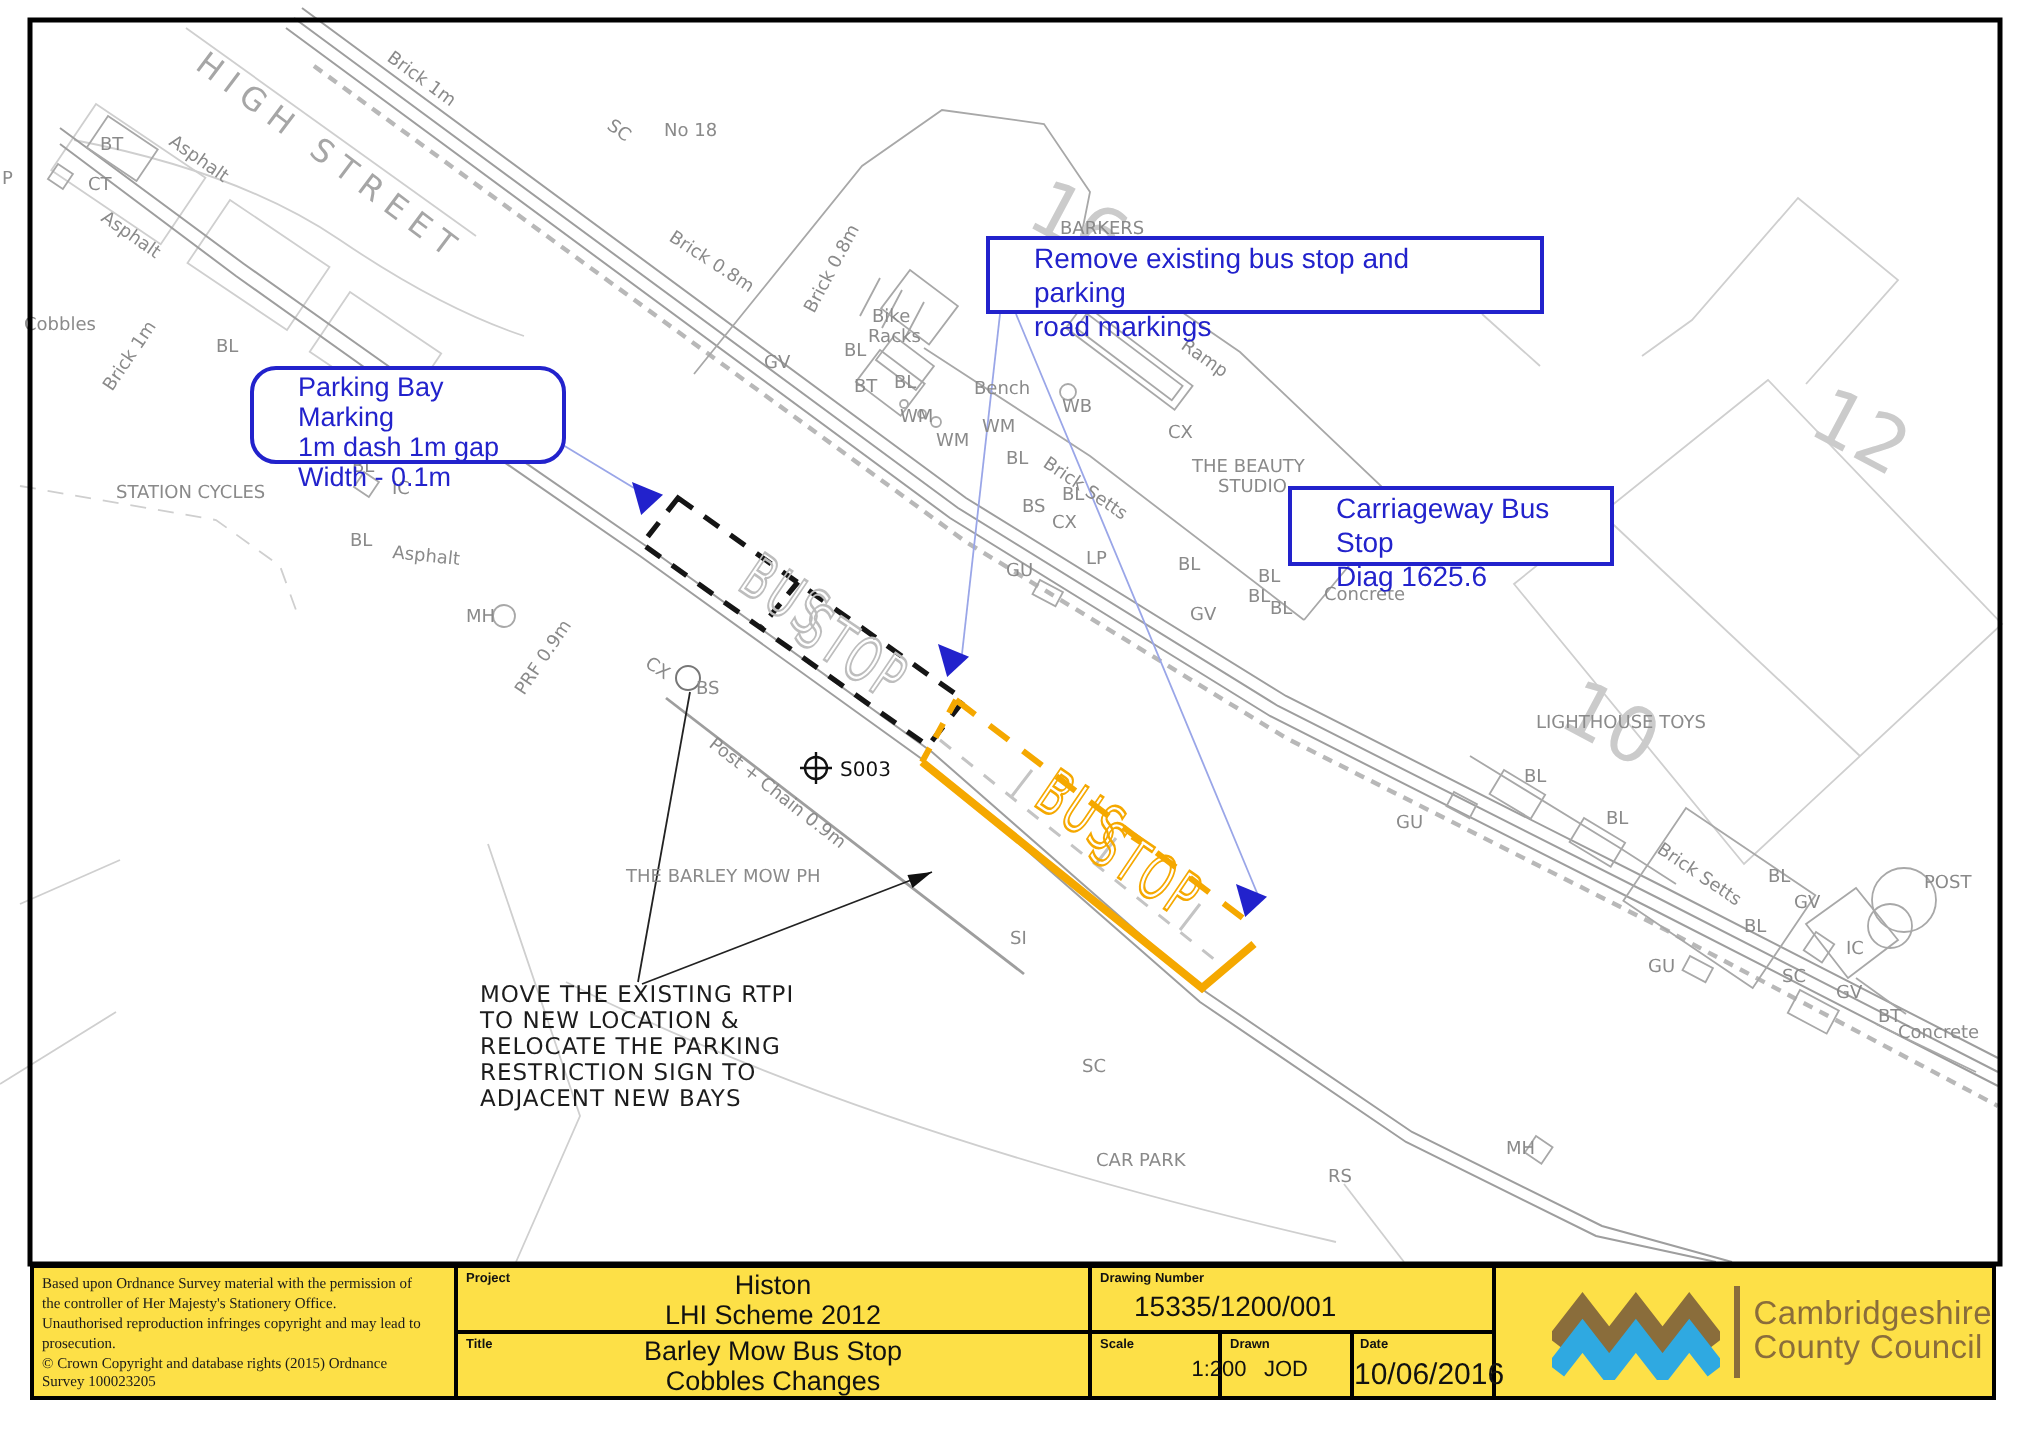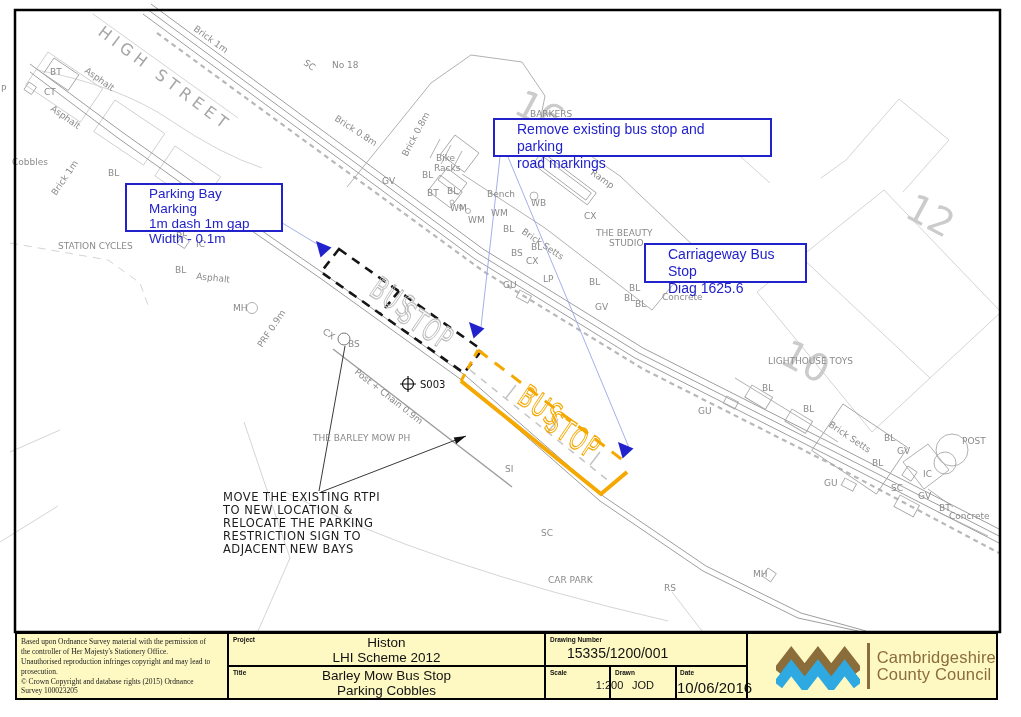--- a/index.html
+++ b/index.html
@@ -20,27 +20,27 @@
   text.lbl.street{fill:#a6a6a6;letter-spacing:5px;}
   text.lbl.busgray{fill:none;stroke:#bdbdbd;stroke-width:1;letter-spacing:2px;}
   text.lbl.busorange{fill:none;stroke:var(--marking-orange);stroke-width:1;letter-spacing:2px;}
   .blue-stroke{stroke:var(--leader-blue);}
   .blue-fill{fill:var(--annotation-blue);}
   .orange-stroke{stroke:var(--marking-orange);}
   
   .callout{position:absolute;box-sizing:border-box;background:#fff;
            border:2px solid var(--annotation-blue);color:var(--annotation-blue);
            white-space:pre-line;padding:1px 22px;}
-  .callout.c3{font-size:13.5px;line-height:15px;}
+  .callout.c3{font-size:13.5px;line-height:15px;border-radius:13px;}
   .callout.c2{font-size:14px;line-height:17px;}
   .note{position:absolute;white-space:pre-line;color:#1c1c1c;font-size:11.5px;
         line-height:13px;letter-spacing:.5px;font-family:"DejaVu Sans",sans-serif;}
   
   .tblock{position:absolute;left:15px;top:632px;width:983px;height:68px;
-          box-sizing:border-box;border:2px solid #000;background:#fef9c3;}
+          box-sizing:border-box;border:2px solid #000;background:#fde047;}
   .tb-line{position:absolute;background:#000;}
   .tb-label{position:absolute;font-size:6.5px;font-weight:bold;color:#111;}
   .tb-value{position:absolute;color:#111;}
   .tb-center{text-align:center;white-space:pre-line;}
   .copyright{position:absolute;left:4px;top:3px;width:200px;
              font-family:"Liberation Serif",serif;font-size:7.5px;line-height:1.32;
              color:#1a1a1a;white-space:pre-line;}
   .logo-cell{position:absolute;left:731px;top:0;width:248px;height:64px;
              display:flex;align-items:center;gap:7px;padding-left:28px;box-sizing:border-box;}
   .logo-bar{width:3px;height:46px;background:var(--logo-brown);}
@@ -284,21 +284,21 @@
 </svg>
 
 <div class="callout c3" style="left:125px;top:183px;width:158px;height:49px;">Parking Bay Marking
 1m dash 1m gap
 Width - 0.1m</div>
 <div class="callout c2" style="left:493px;top:118px;width:279px;height:39px;">Remove existing bus stop and parking
 road markings</div>
 <div class="callout c2" style="left:644px;top:243px;width:163px;height:40px;">Carriageway Bus Stop
 Diag 1625.6</div>
 
-<div class="note" style="left:223px;top:491px;width:190px;">MOVE THE EXISTING RTPI
+<div class="note" style="left:240px;top:491px;width:190px;">MOVE THE EXISTING RTPI
 TO NEW LOCATION &amp;
 RELOCATE THE PARKING
 RESTRICTION SIGN TO
 ADJACENT NEW BAYS</div>
 
 <div class="tblock">
   <div class="copyright">Based upon Ordnance Survey material with the permission of
 the controller of Her Majesty's Stationery Office.
 Unauthorised reproduction infringes copyright and may lead to
 prosecution.
@@ -311,21 +311,21 @@
   <div class="tb-line" style="left:210px;top:31px;width:521px;height:2px;"></div>
   <div class="tb-line" style="left:592px;top:33px;width:2px;height:31px;"></div>
   <div class="tb-line" style="left:658px;top:33px;width:2px;height:31px;"></div>
 
   <div class="tb-label" style="left:216px;top:2px;">Project</div>
   <div class="tb-value tb-center" style="left:212px;top:2px;width:315px;font-size:13.5px;line-height:14.5px;">Histon
 LHI Scheme 2012</div>
 
   <div class="tb-label" style="left:216px;top:35px;">Title</div>
   <div class="tb-value tb-center" style="left:212px;top:35px;width:315px;font-size:13.5px;line-height:14.5px;">Barley Mow Bus Stop
-Parking Cobbles</div>
+Cobbles Changes</div>
 
   <div class="tb-label" style="left:533px;top:2px;">Drawing  Number</div>
   <div class="tb-value" style="left:550px;top:11px;font-size:14px;">15335/1200/001</div>
 
   <div class="tb-label" style="left:533px;top:35px;">Scale</div>
   <div class="tb-value tb-center" style="left:529px;top:45px;width:63px;font-size:11px;margin-left:32px;">1:200</div>
 
   <div class="tb-label" style="left:598px;top:35px;">Drawn</div>
   <div class="tb-value tb-center" style="left:594px;top:45px;width:64px;font-size:11px;">JOD</div>
 

